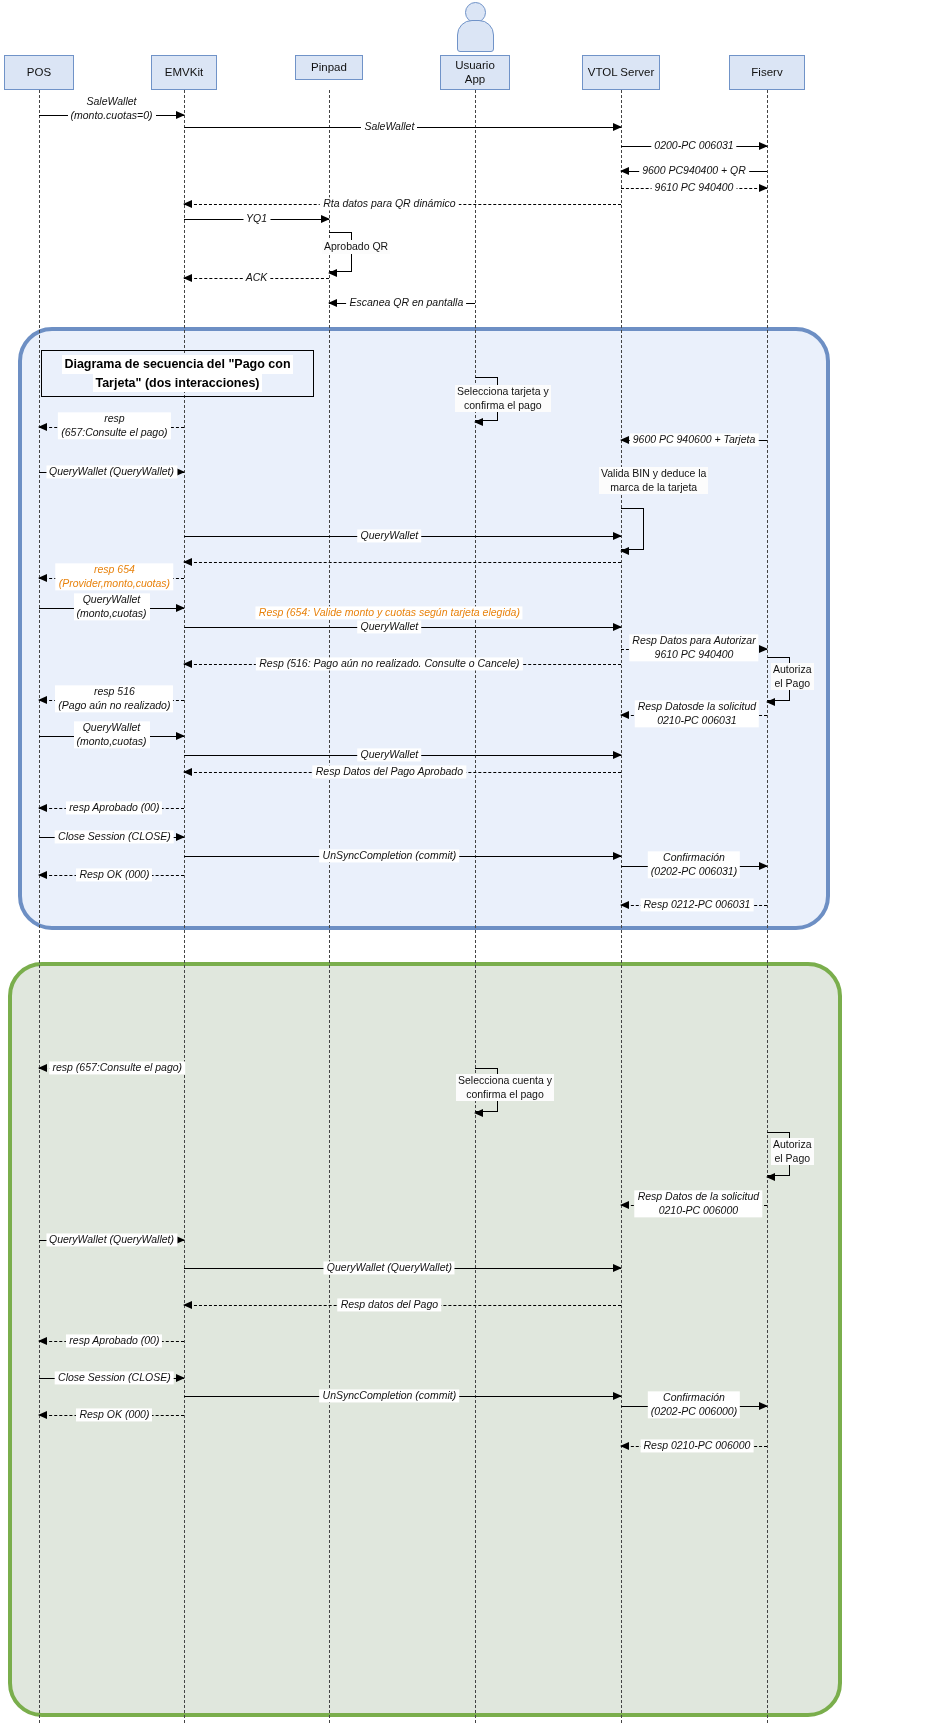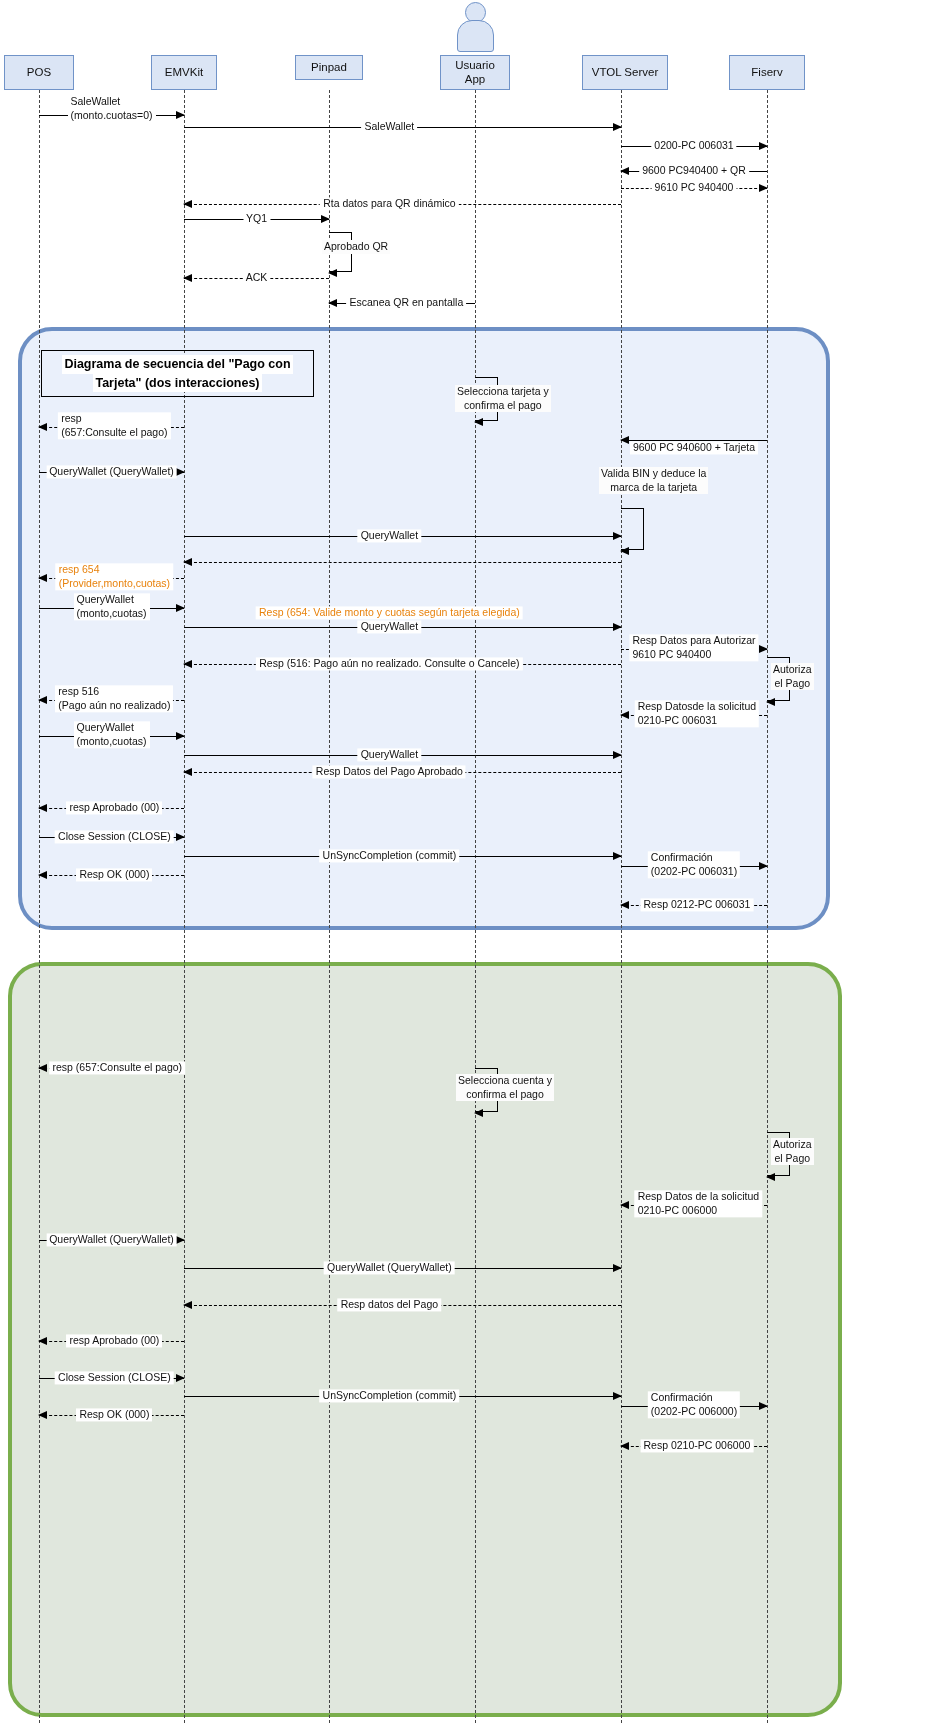--- a/index.html
+++ b/index.html
@@ -32,21 +32,21 @@
   .msg.solid .line{border-top:1.4px solid #000;}
   .msg.dash  .line{border-top:1.4px dashed #000;}
   .arrowR,.arrowL{position:absolute;top:-4.5px;width:0;height:0;
      border-top:4.5px solid transparent;border-bottom:4.5px solid transparent;}
   .arrowR{right:-1px;border-left:9px solid #000;}
   .arrowL{left:-1px;border-right:9px solid #000;}
 
   
   .mlabel{position:absolute;transform:translate(-50%,-50%);
      background:#fff;padding:0 3px;font-size:10.5px;color:#111;
-     white-space:nowrap;line-height:1.25;}
+     white-space:nowrap;text-align:center;line-height:1.25;font-style:italic;}
   .mlabel.two{line-height:1.3;}
   .mlabel.orange{color:#e8820c;}
 
   
   .selfcall{position:absolute;}
   .selfcall .top{position:absolute;left:0;top:0;height:0;border-top:1.4px solid #000;}
   .selfcall .right{position:absolute;top:0;bottom:0;width:0;border-left:1.4px solid #000;}
   .selfcall .bot{position:absolute;left:0;bottom:0;height:0;border-top:1.4px solid #000;}
   .selfcall .ah{position:absolute;left:-1px;bottom:-4.5px;width:0;height:0;
      border-top:4.5px solid transparent;border-bottom:4.5px solid transparent;
@@ -78,21 +78,21 @@
   <div class="plbox" style="left:151px;top:55px;width:66px;height:35px;">
     <span>EMVKit</span>
   </div>
   <div class="plbox" style="left:295px;top:55px;width:68px;height:25px;">
     <span>Pinpad</span>
   </div>
   <div class="plbox" style="left:440px;top:55px;width:70px;height:35px;flex-direction:column;">
     <span>Usuario</span>
     <span>App</span>
   </div>
-  <div class="plbox" style="left:582px;top:55px;width:86px;height:35px;">
+  <div class="plbox" style="left:582px;top:55px;width:78px;height:35px;">
     <span>VTOL Server</span>
   </div>
   <div class="plbox" style="left:729px;top:55px;width:76px;height:35px;">
     <span>Fiserv</span>
   </div>
 
   <div class="frag blue" style="left:18px;top:327px;width:812px;height:603px;"></div>
   <div class="frag green" style="left:8px;top:962px;width:834px;height:755px;"></div>
 
   <div class="lifeline" style="left:39px;top:90px;height:1633px;"></div>
@@ -190,21 +190,21 @@
       <div class="arrowL"></div>
     <div class="mlabel two" style="left:52%;top:-1px;">
       <span>resp</span><br>
       <span>(657:Consulte el pago)</span>
     </div>
   </div>
 
   <div class="msg solid" style="left:621px;top:440px;width:146px;">
     <div class="line"></div>
       <div class="arrowL"></div>
-    <div class="mlabel" style="left:50%;top:0;margin-top:8px;"><span>9600 PC 940600 + Tarjeta</span></div>
+    <div class="mlabel" style="left:50%;top:0;"><span>9600 PC 940600 + Tarjeta</span></div>
   </div>
 
   <div class="msg solid" style="left:39px;top:472px;width:145px;">
     <div class="line"></div>
       <div class="arrowR"></div>
     <div class="mlabel" style="left:50%;top:0;"><span>QueryWallet (QueryWallet)</span></div>
   </div>
 
   <div class="selfcall" style="left:621px;top:508px;width:22px;height:42px;">
     <div class="top" style="width:22px;"></div>

